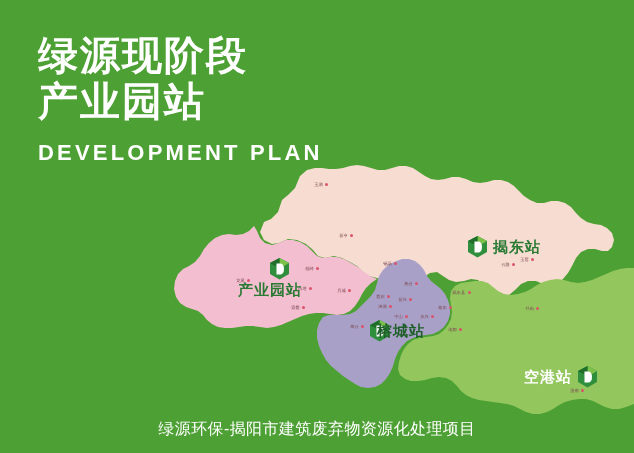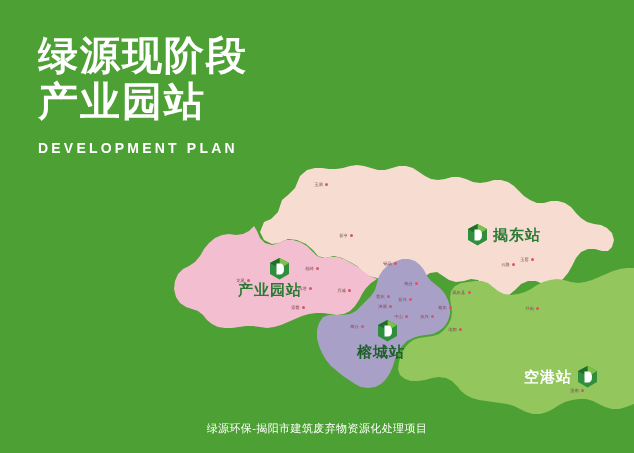--- a/index.html
+++ b/index.html
@@ -27,21 +27,21 @@
     color: #ffffff;
     font-size: 40px;
     line-height: 46px;
     font-weight: bold;
     letter-spacing: 2px;
     white-space: nowrap;
   }
   .subtitle {
     margin-top: 16px;
     color: #ffffff;
-    font-size: 14px;
+    font-size: 22px;
     letter-spacing: 3.2px;
     font-weight: bold;
     white-space: nowrap;
   }
 
   
   .map-wrap {
     position: absolute;
     left: 0;
     top: 0;
@@ -99,21 +99,21 @@
   .caption {
     position: absolute;
     left: 0;
     right: 0;
     bottom: 14px;
     text-align: center;
     color: #ffffff;
     z-index: 7;
   }
   .caption-line {
-    font-size: 11px;
+    font-size: 16px;
     line-height: 21px;
     letter-spacing: 0.4px;
   }
 </style>
 </head>
 <body>
 
 <div id="poster">
 
   <div class="map-wrap">
@@ -171,41 +171,41 @@
                L605,407 L612,409 L619,409 L626,407 L634,404 Z"></path>
     </svg>
   </div>
 
   <div class="title-block">
     <div class="title-line">绿源现阶段</div>
     <div class="title-line">产业园站</div>
     <div class="subtitle">DEVELOPMENT PLAN</div>
   </div>
 
-  <div class="station" style="left:468px; top:224px;">
+  <div class="station" style="left:468px; top:236px;">
     <svg class="logo" width="19" height="22" viewBox="0 0 19 22">
       <polygon points="9.5,0 19,5 19,16 9.5,21.5 0,16 0,5" fill="#2f8f3c"></polygon>
       <polygon points="9.5,0 19,5 14,8 9.5,5.5" fill="#7cc24a"></polygon>
       <polygon points="0,5 9.5,0 9.5,5.5 5,8" fill="#1f6f2b"></polygon>
       <path d="M6.5,5.5 L6.5,16.5 L10,16.5 C12.6,16.5 14,14.6 14,11 C14,7.4 12.6,5.5 10,5.5 Z" fill="#ffffff"></path>
     </svg>
     <span class="station-label" style="color:#2a7a34;">揭东站</span>
   </div>
 
   <div class="station" style="left:256px; top:258px; flex-direction:column; gap:1px;">
     <svg class="logo" width="19" height="22" viewBox="0 0 19 22">
       <polygon points="9.5,0 19,5 19,16 9.5,21.5 0,16 0,5" fill="#2f8f3c"></polygon>
       <polygon points="9.5,0 19,5 14,8 9.5,5.5" fill="#7cc24a"></polygon>
       <polygon points="0,5 9.5,0 9.5,5.5 5,8" fill="#1f6f2b"></polygon>
       <path d="M6.5,5.5 L6.5,16.5 L10,16.5 C12.6,16.5 14,14.6 14,11 C14,7.4 12.6,5.5 10,5.5 Z" fill="#ffffff"></path>
     </svg>
     <span class="station-label" style="color:#2a7a34; margin-left:-18px;">产业园站</span>
   </div>
 
-  <div class="station" style="left:370px; top:320px; flex-direction:column; gap:1px;">
+  <div class="station" style="left:370px; top:320px; flex-direction:row; gap:1px;">
     <svg class="logo" width="19" height="22" viewBox="0 0 19 22">
       <polygon points="9.5,0 19,5 19,16 9.5,21.5 0,16 0,5" fill="#2f8f3c"></polygon>
       <polygon points="9.5,0 19,5 14,8 9.5,5.5" fill="#7cc24a"></polygon>
       <polygon points="0,5 9.5,0 9.5,5.5 5,8" fill="#1f6f2b"></polygon>
       <path d="M6.5,5.5 L6.5,16.5 L10,16.5 C12.6,16.5 14,14.6 14,11 C14,7.4 12.6,5.5 10,5.5 Z" fill="#ffffff"></path>
     </svg>
     <span class="station-label" style="color:#1f5f2a; margin-left:-13px;">榕城站</span>
   </div>
 
   <div class="station" style="left:524px; top:366px;align-items:center;">

